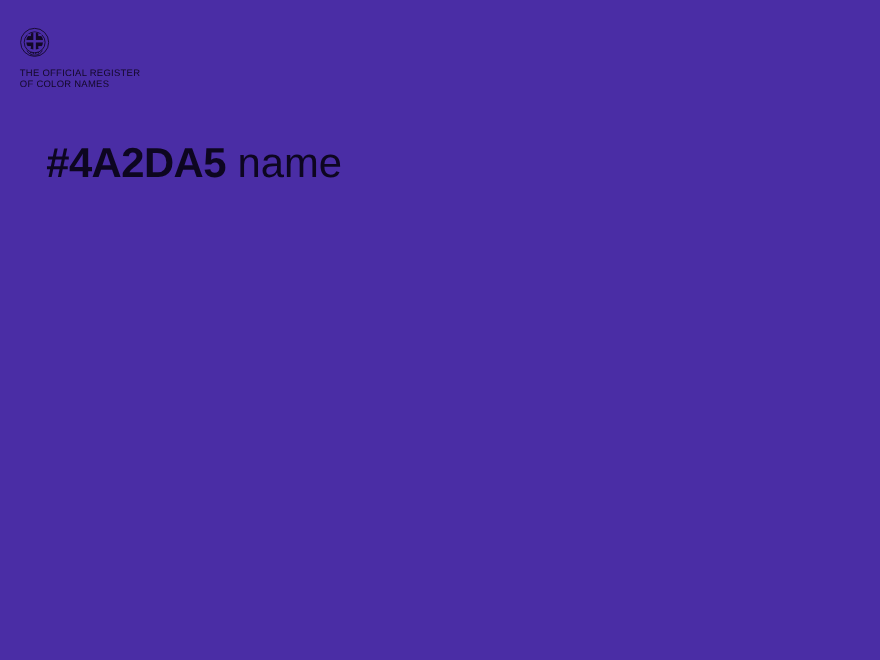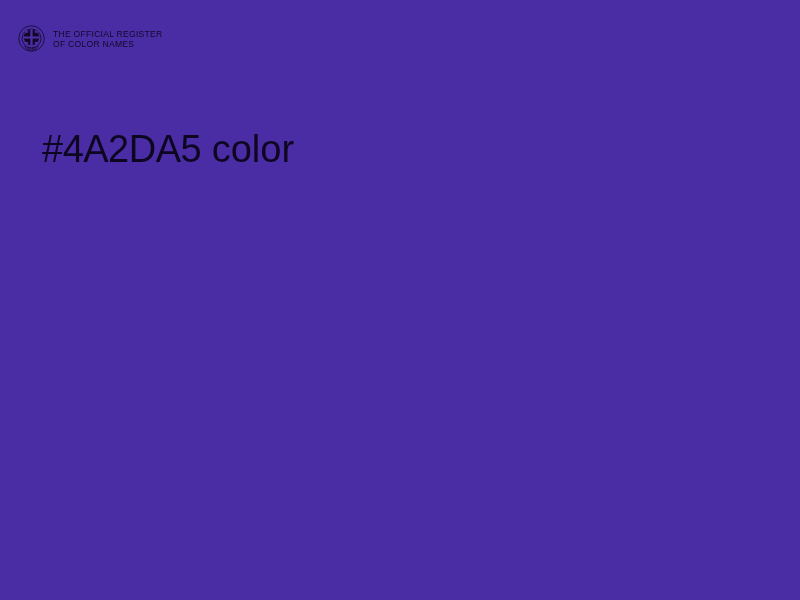--- a/index.html
+++ b/index.html
@@ -19,22 +19,23 @@
     height: 600px;
     background: #4A2DA5;
   }
 
   
   .brand {
     position: absolute;
     left: 18px;
     top: 25px;
     display: flex;
-    align-items: center;
+    align-items: flex-start;
     gap: 8px;
+    flex-direction: column;
   }
 
   .brand-emblem {
     width: 27px;
     height: 27px;
     flex: 0 0 auto;
     display: block;
   }
 
   .brand-text {
@@ -65,21 +66,21 @@
     font-family: "Liberation Sans", sans-serif;
     font-size: 38px;
     line-height: 46px;
     color: #0D0620;
     font-weight: 400;
     white-space: nowrap;
     margin: 0;
   }
 
   .color-title .hex {
-    font-weight: 400;
+    font-weight: 700;
     letter-spacing: -0.5px;
     text-align: center;
   }
 
   .color-title .suffix {
     font-weight: 400;
     letter-spacing: 0px;
   }
 
   .color-subtitle {
@@ -122,16 +123,16 @@
         </g>
       </svg>
     </span>
     <span class="brand-text">
       <span class="brand-line">THE OFFICIAL REGISTER</span>
       <span class="brand-line">OF COLOR NAMES</span>
     </span>
   </div>
 
   <div class="main">
-    <h1 class="color-title"><span class="hex">#4A2DA5</span><span class="suffix"> color</span></h1>
+    <h1 class="color-title"><span class="hex">#4A2DA5</span><span class="suffix"> name</span></h1>
   </div>
 
 </div>
 
 </body></html>

